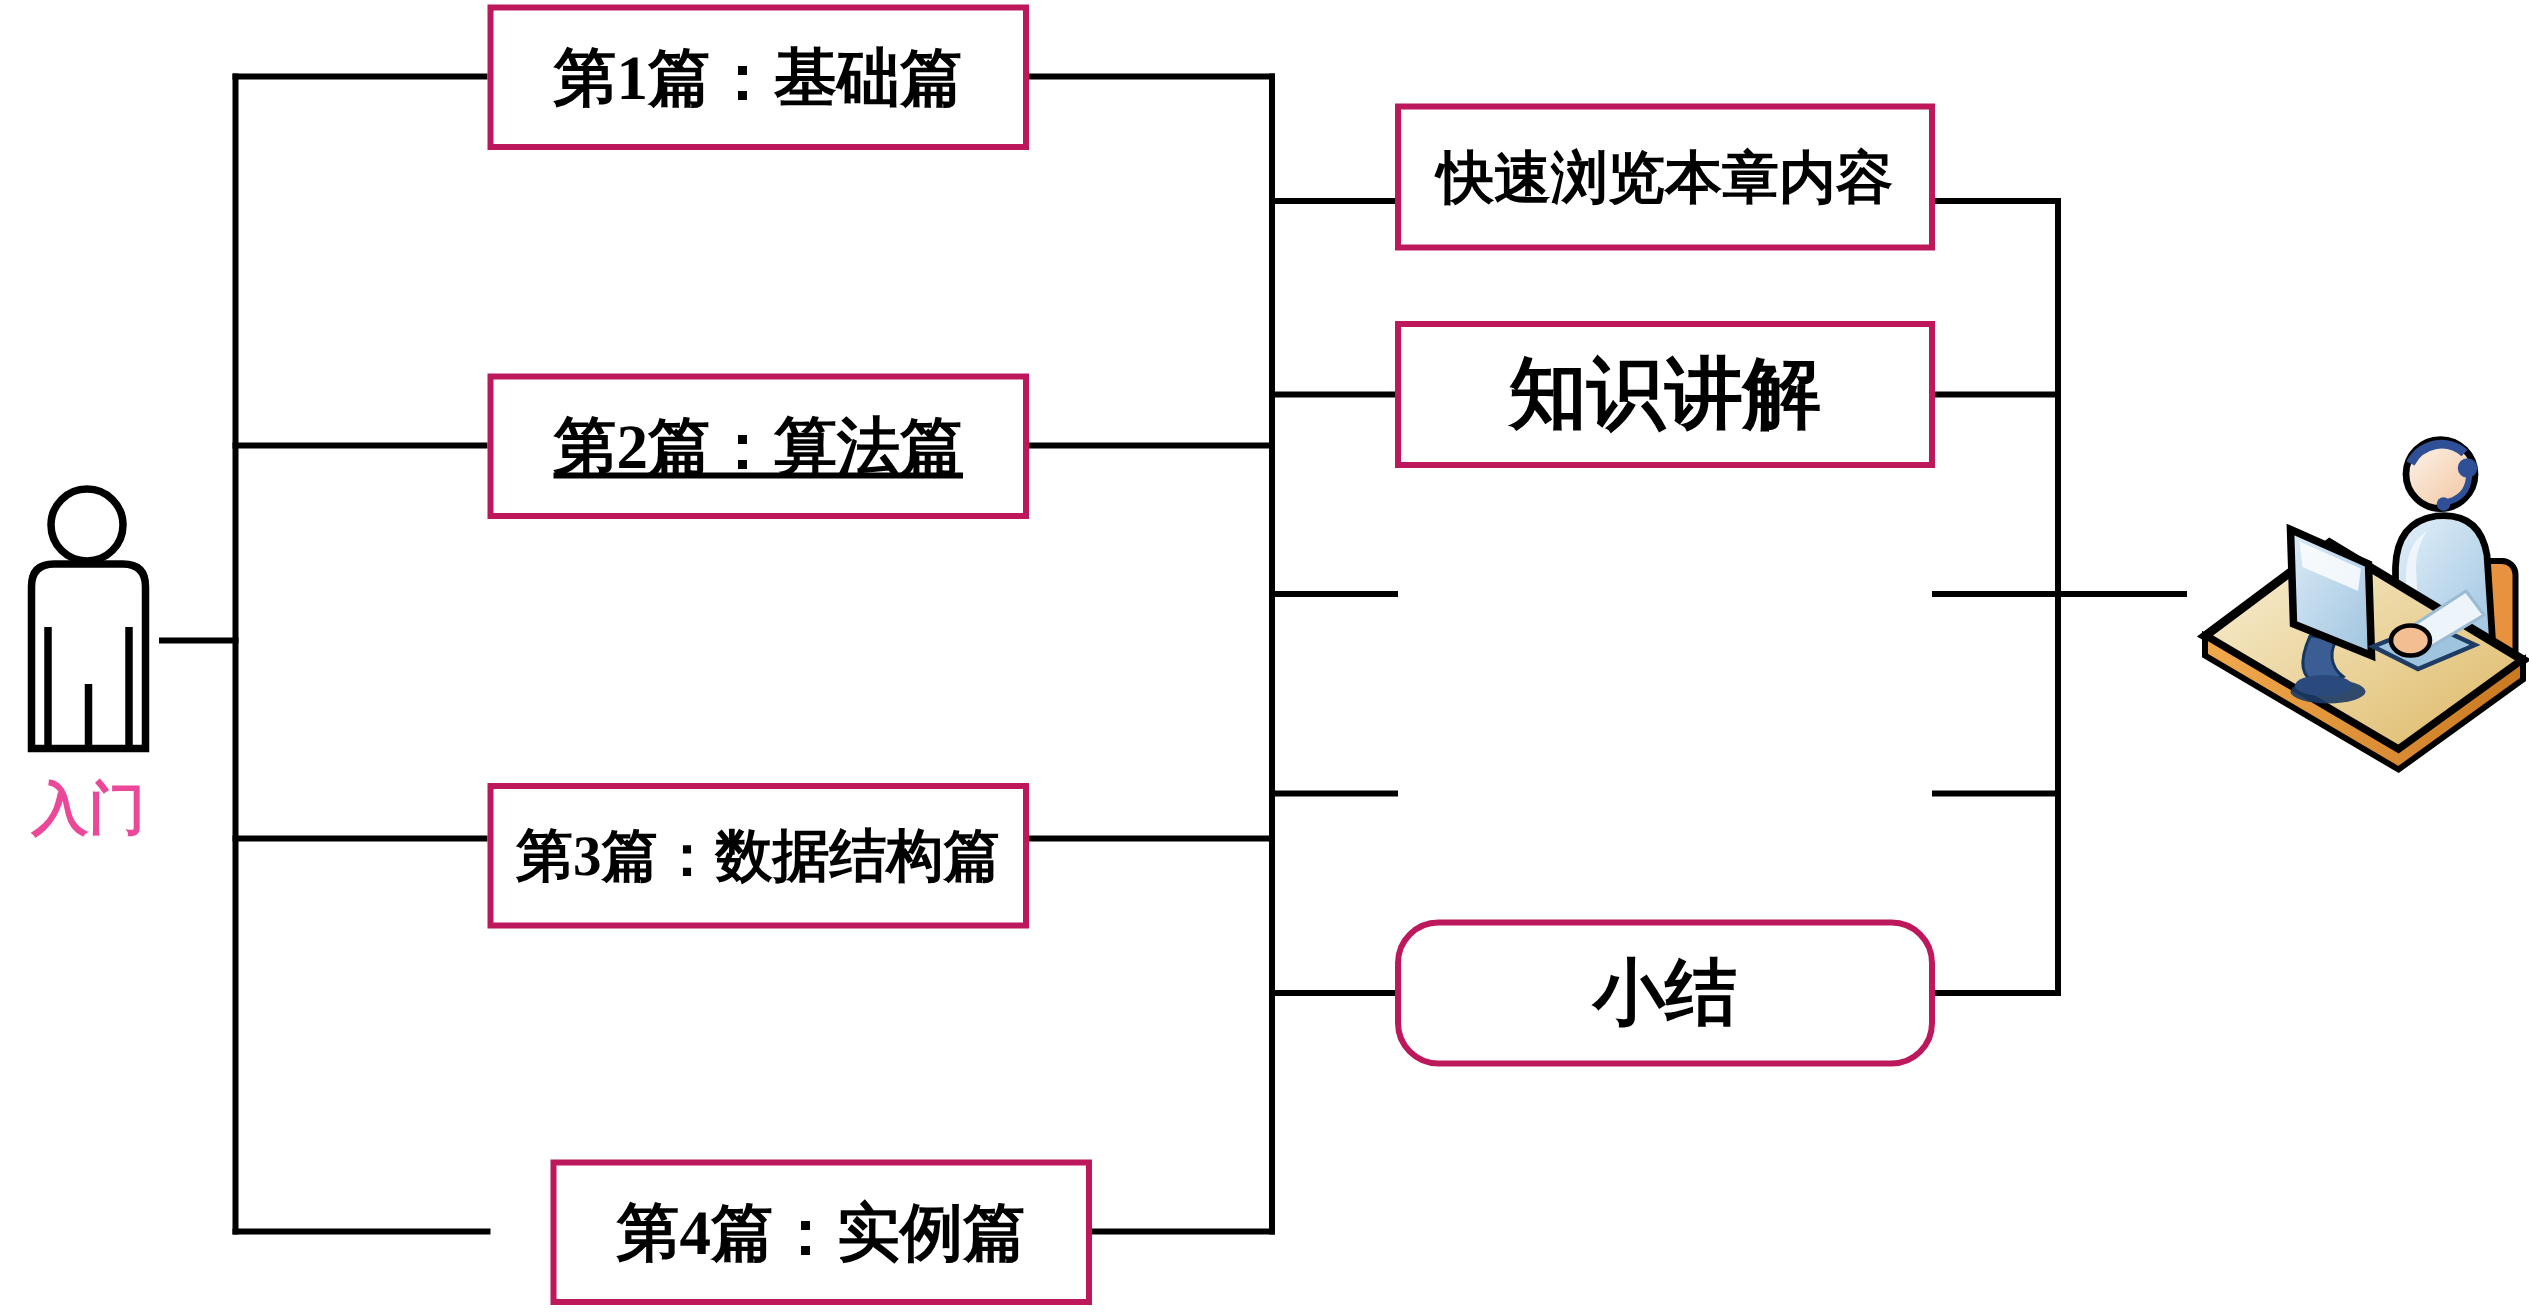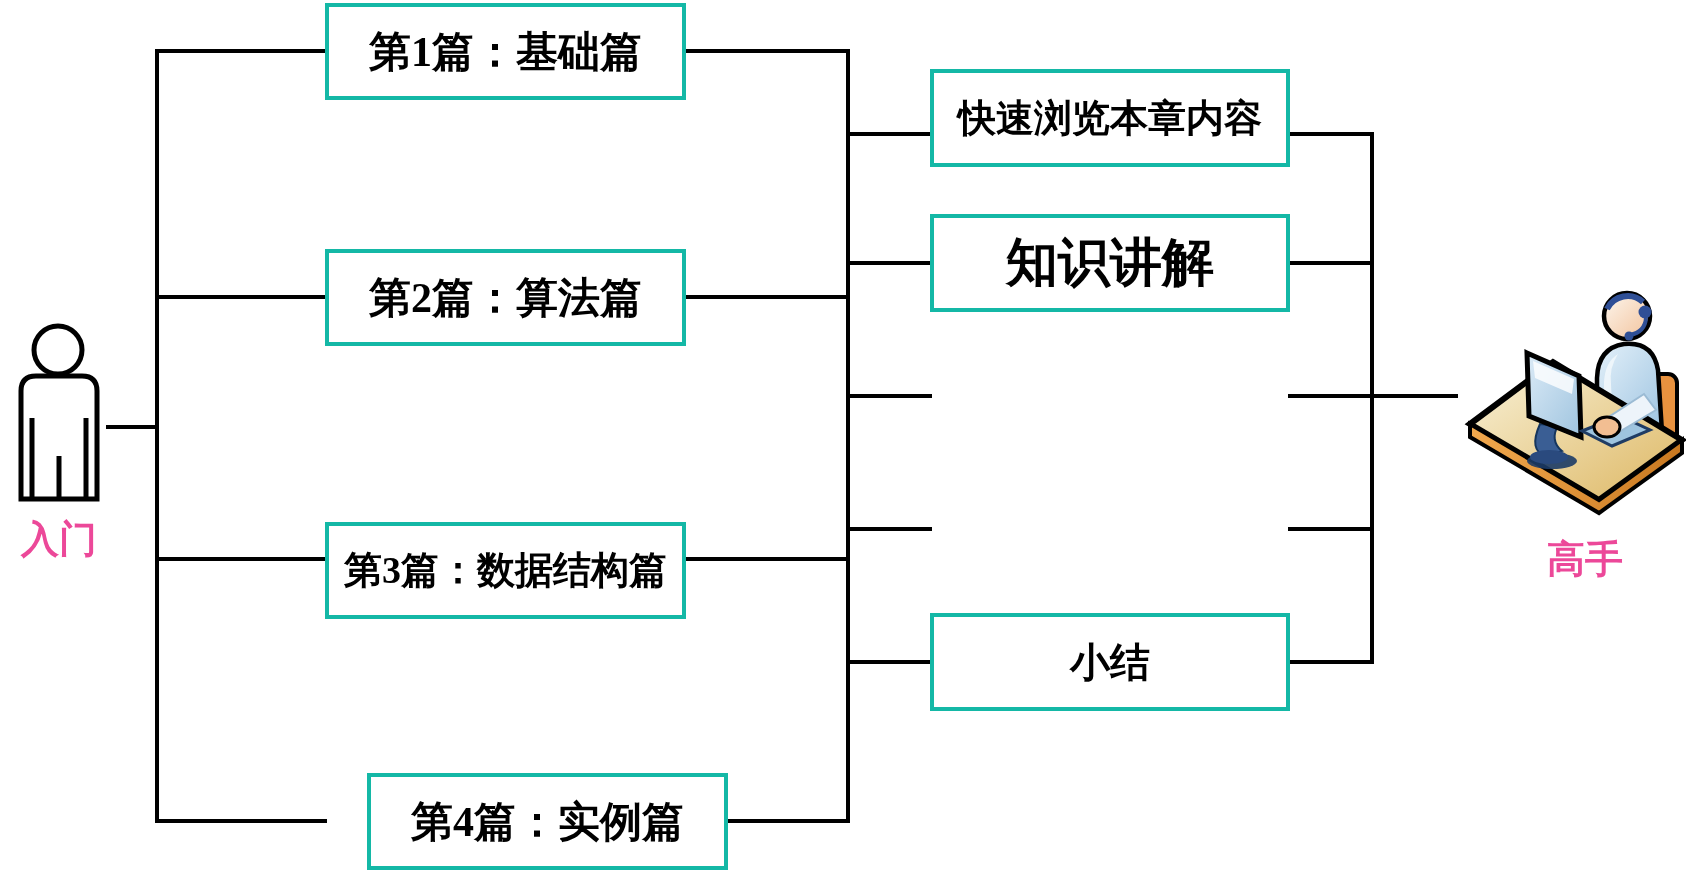--- a/index.html
+++ b/index.html
@@ -8,37 +8,37 @@
     width:1686px;height:876px;
     background:#ffffff;
     overflow:hidden;
     font-family:"Liberation Serif","DejaVu Serif",serif;
   }
   .layer{position:absolute;left:0;top:0;}
   .node{
     position:absolute;
     display:flex;align-items:center;justify-content:center;
     background:#ffffff;
-    border:4px solid #14b8a6;
+    border:4px solid #be185d;
     box-sizing:border-box;
     font-weight:bold;color:#000000;
     white-space:nowrap;
     z-index:2;
   }
   .lb{left:325px;width:361px;height:97px;font-size:42px;}
   .lb1{top:3px;}
-  .lb2{top:249px;}
+  .lb2{top:249px;text-decoration:underline;}
   .lb3{top:511px;font-size:38px;margin-top:11px;}
   .lb4{top:773px;margin-left:42px;}
   .rb{left:930px;width:360px;height:98px;font-size:38px;}
   .rb1{top:69px;text-align:center;}
   .rb2{top:214px;font-size:52px;text-align:center;}
   .rb3{top:347px;font-size:40px;}
   .rb4{top:480px;font-size:40px;}
-  .rb5{top:613px;font-size:40px;}
+  .rb5{top:613px;font-size:48px;border-radius:29px;}
   .actor-label{
     position:absolute;
     font-weight:bold;color:#ec4899;
     font-size:38px;text-align:center;
     white-space:nowrap;z-index:2;
   }
   .beginner-label{left:9px;top:514px;width:100px;}
   .expert-label{left:1520px;top:534px;width:130px;}
 </style>
 </head>
@@ -163,15 +163,14 @@
     <span>快速浏览本章内容</span>
   </div>
   <div class="node rb rb2">
     <span>知识讲解</span>
   </div>
   <div class="node rb rb5">
     <span>小结</span>
   </div>
 
   <div class="actor-label beginner-label">入门</div>
-  <div class="actor-label expert-label">高手</div>
 
 </div>
 
 </body></html>

